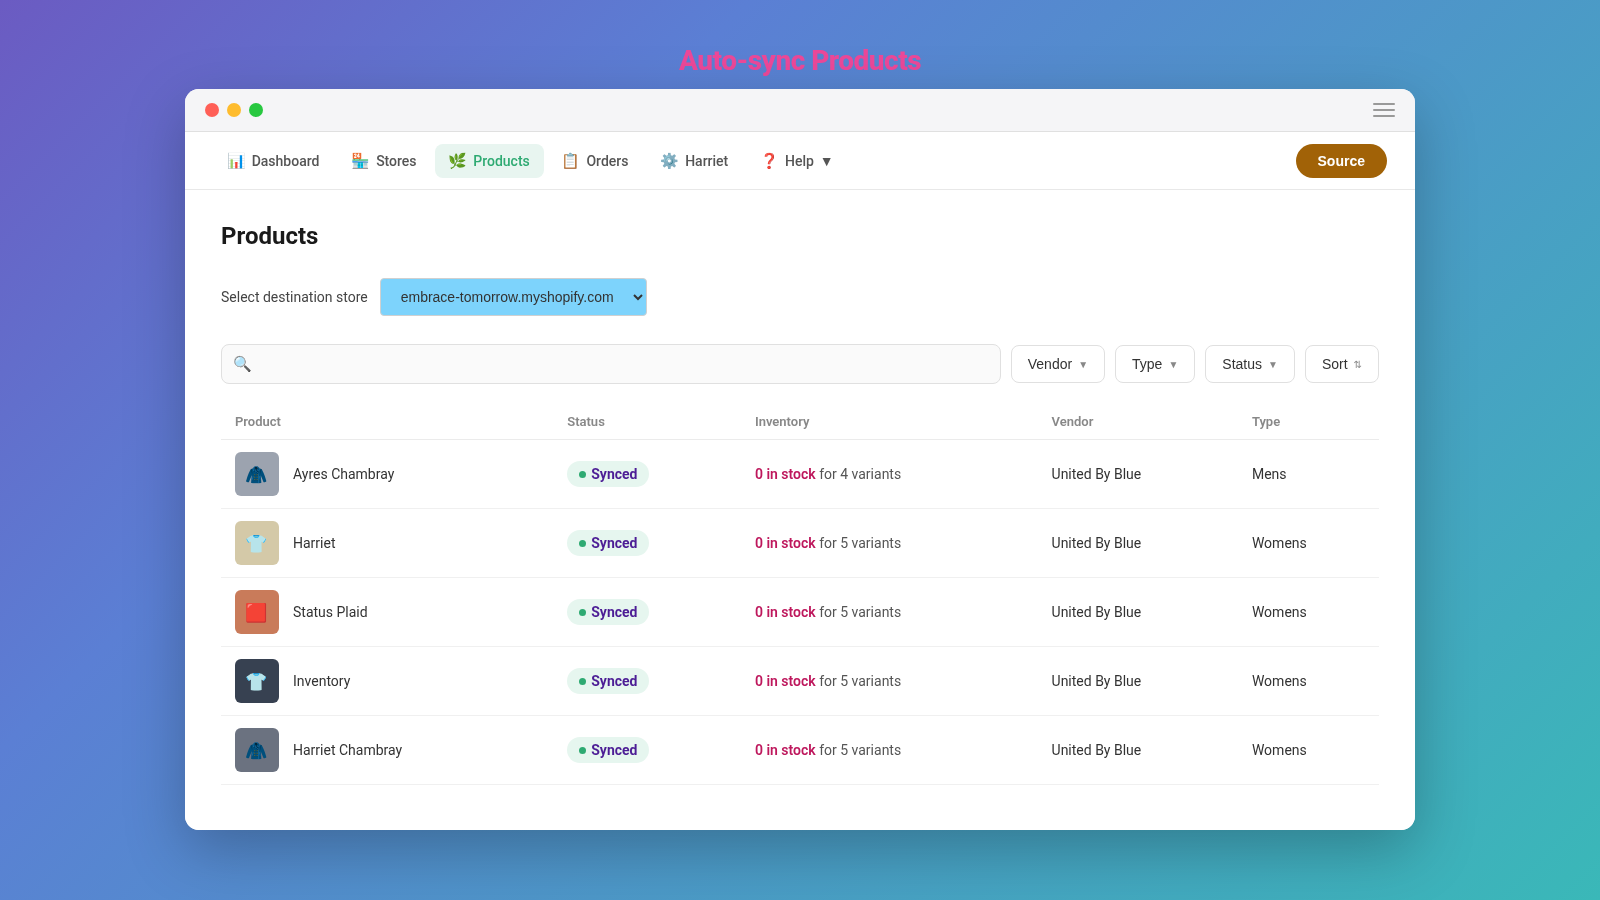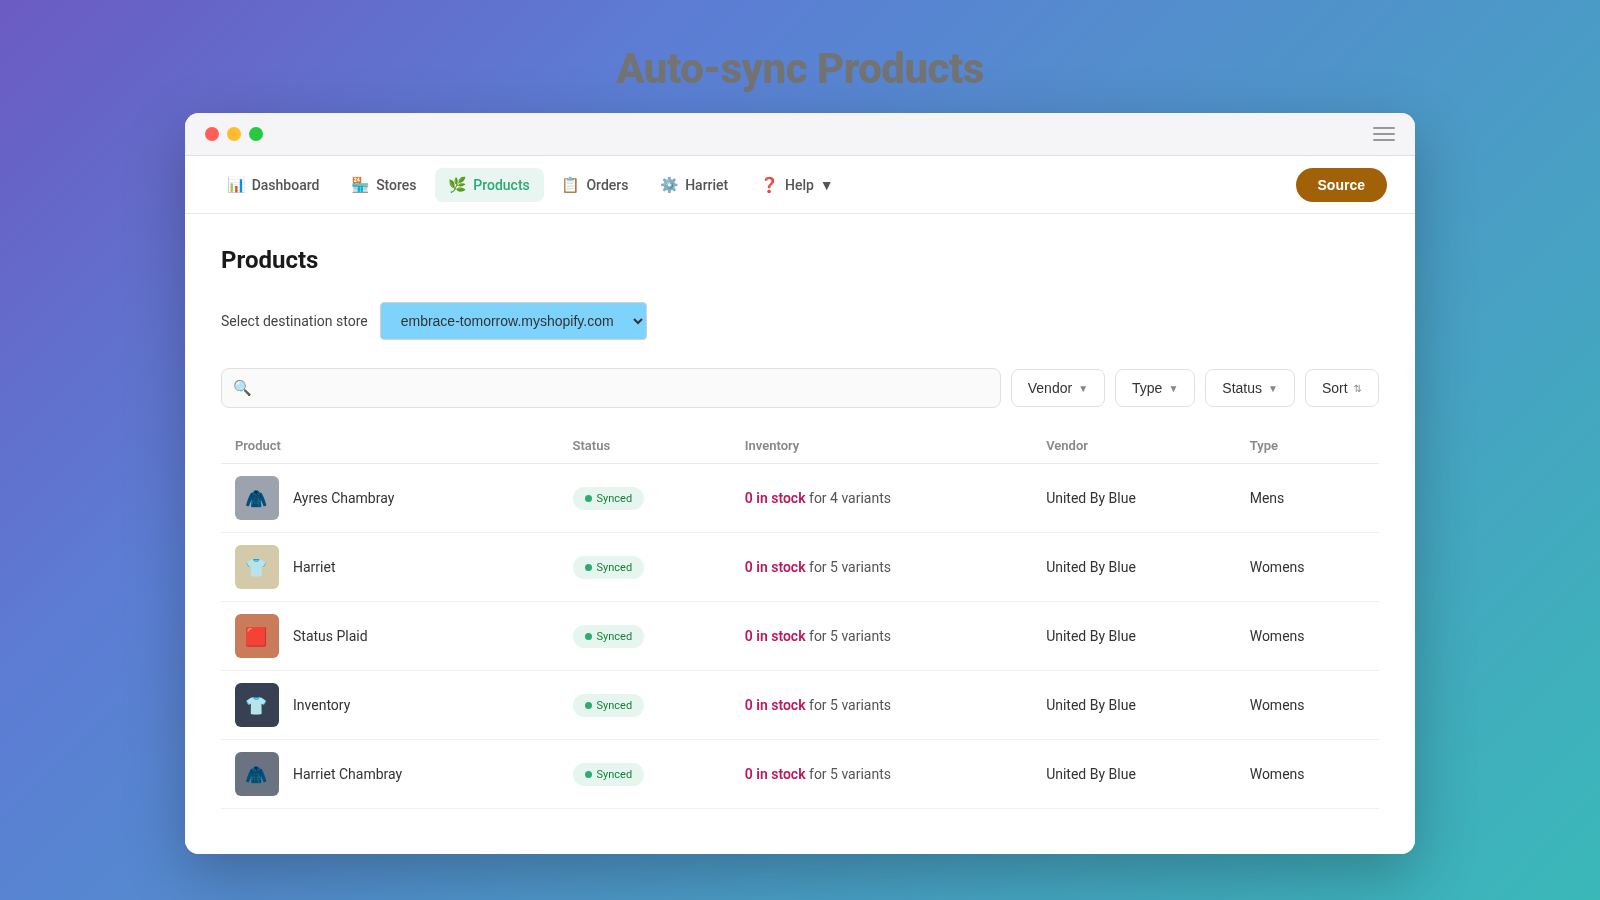--- a/index.html
+++ b/index.html
@@ -8,25 +8,25 @@
       height: 900px;
       overflow: hidden;
       font-family: -apple-system, BlinkMacSystemFont, 'Segoe UI', Roboto, sans-serif;
       background: linear-gradient(135deg, #6b5bc2 0%, #5b7fd4 30%, #3ab8b8 100%);
       display: flex;
       flex-direction: column;
       align-items: center;
       justify-content: flex-start;
     }
     .page-title {
-      color: #737373;
-      font-size: 42px;
+      color: #ec4899;
+      font-size: 28px;
       font-weight: 800;
       margin-top: 44px;
-      margin-bottom: 20px;
+      margin-bottom: 12px;
       letter-spacing: -0.5px;
     }
     .app-window {
       width: 1230px;
       background: #f5f5f7;
       border-radius: 14px;
       box-shadow: 0 20px 60px rgba(0,0,0,0.25);
       overflow: hidden;
     }
     
@@ -217,25 +217,25 @@
       justify-content: center;
       font-size: 22px;
       overflow: hidden;
       flex-shrink: 0;
     }
     .synced-badge {
       display: inline-flex;
       align-items: center;
       gap: 5px;
       background: #e6f6ef;
-      color: #15803d;
+      color: #4c1d95;
       border-radius: 20px;
       padding: 5px 12px;
-      font-size: 11px;
-      font-weight: 400;
+      font-size: 14px;
+      font-weight: 700;
     }
     .synced-dot {
       width: 7px;
       height: 7px;
       border-radius: 50%;
       background: #2eaa72;
     }
     .inventory-text {
       font-size: 14px;
       color: #555;

